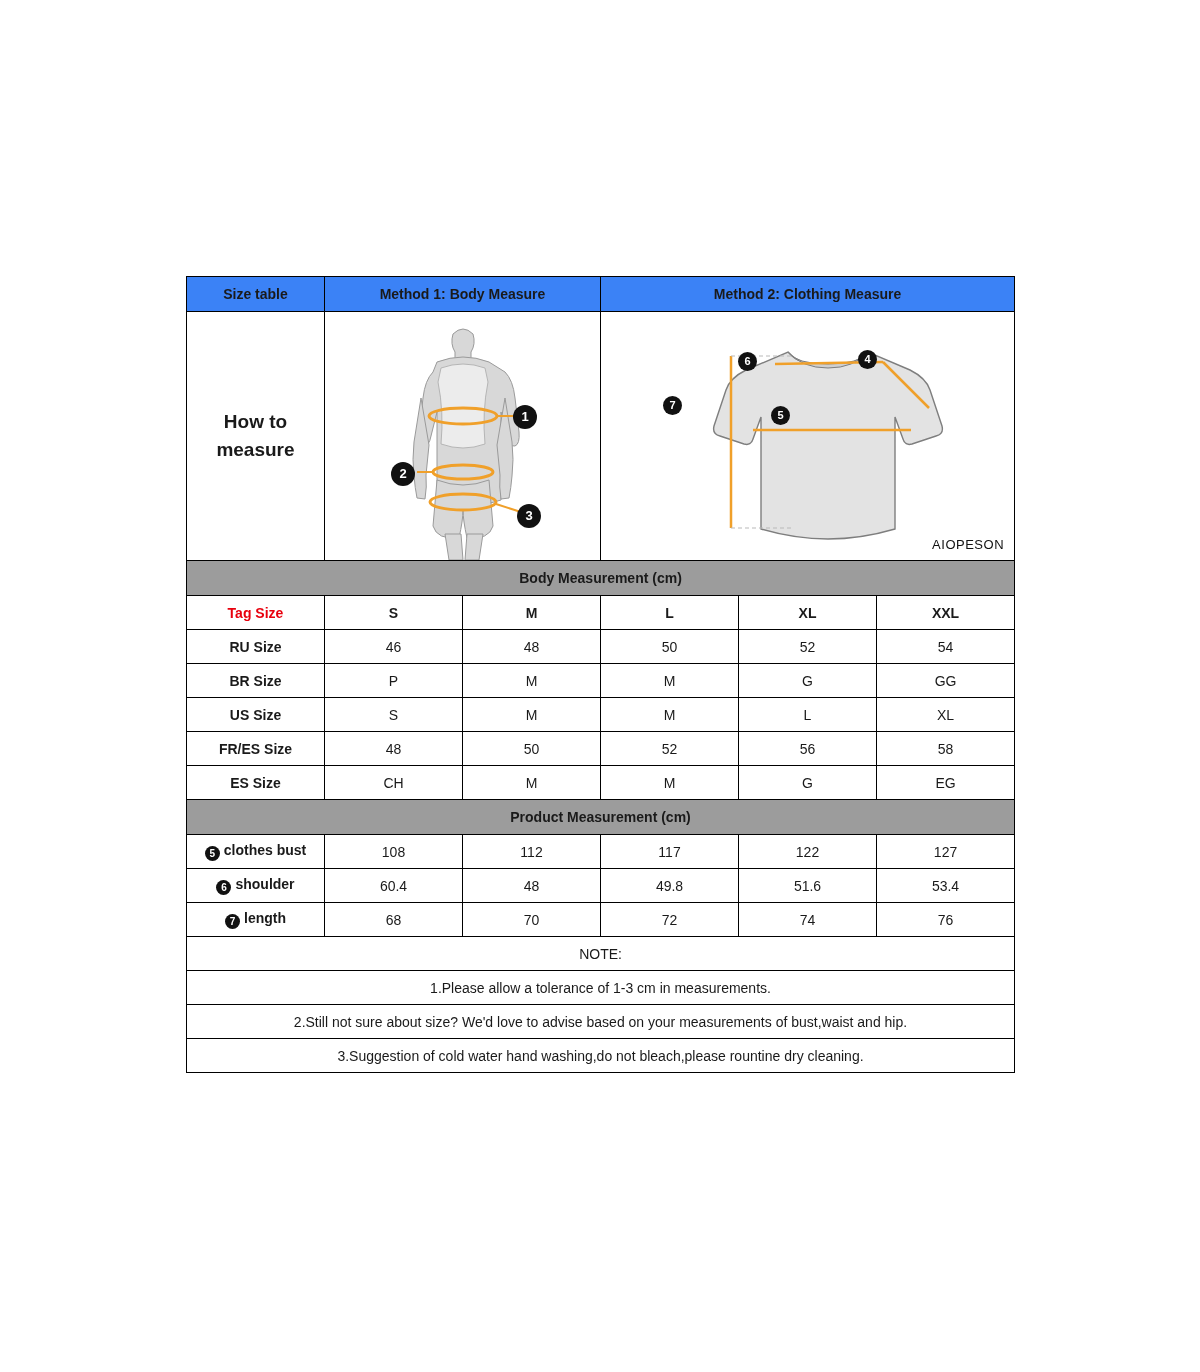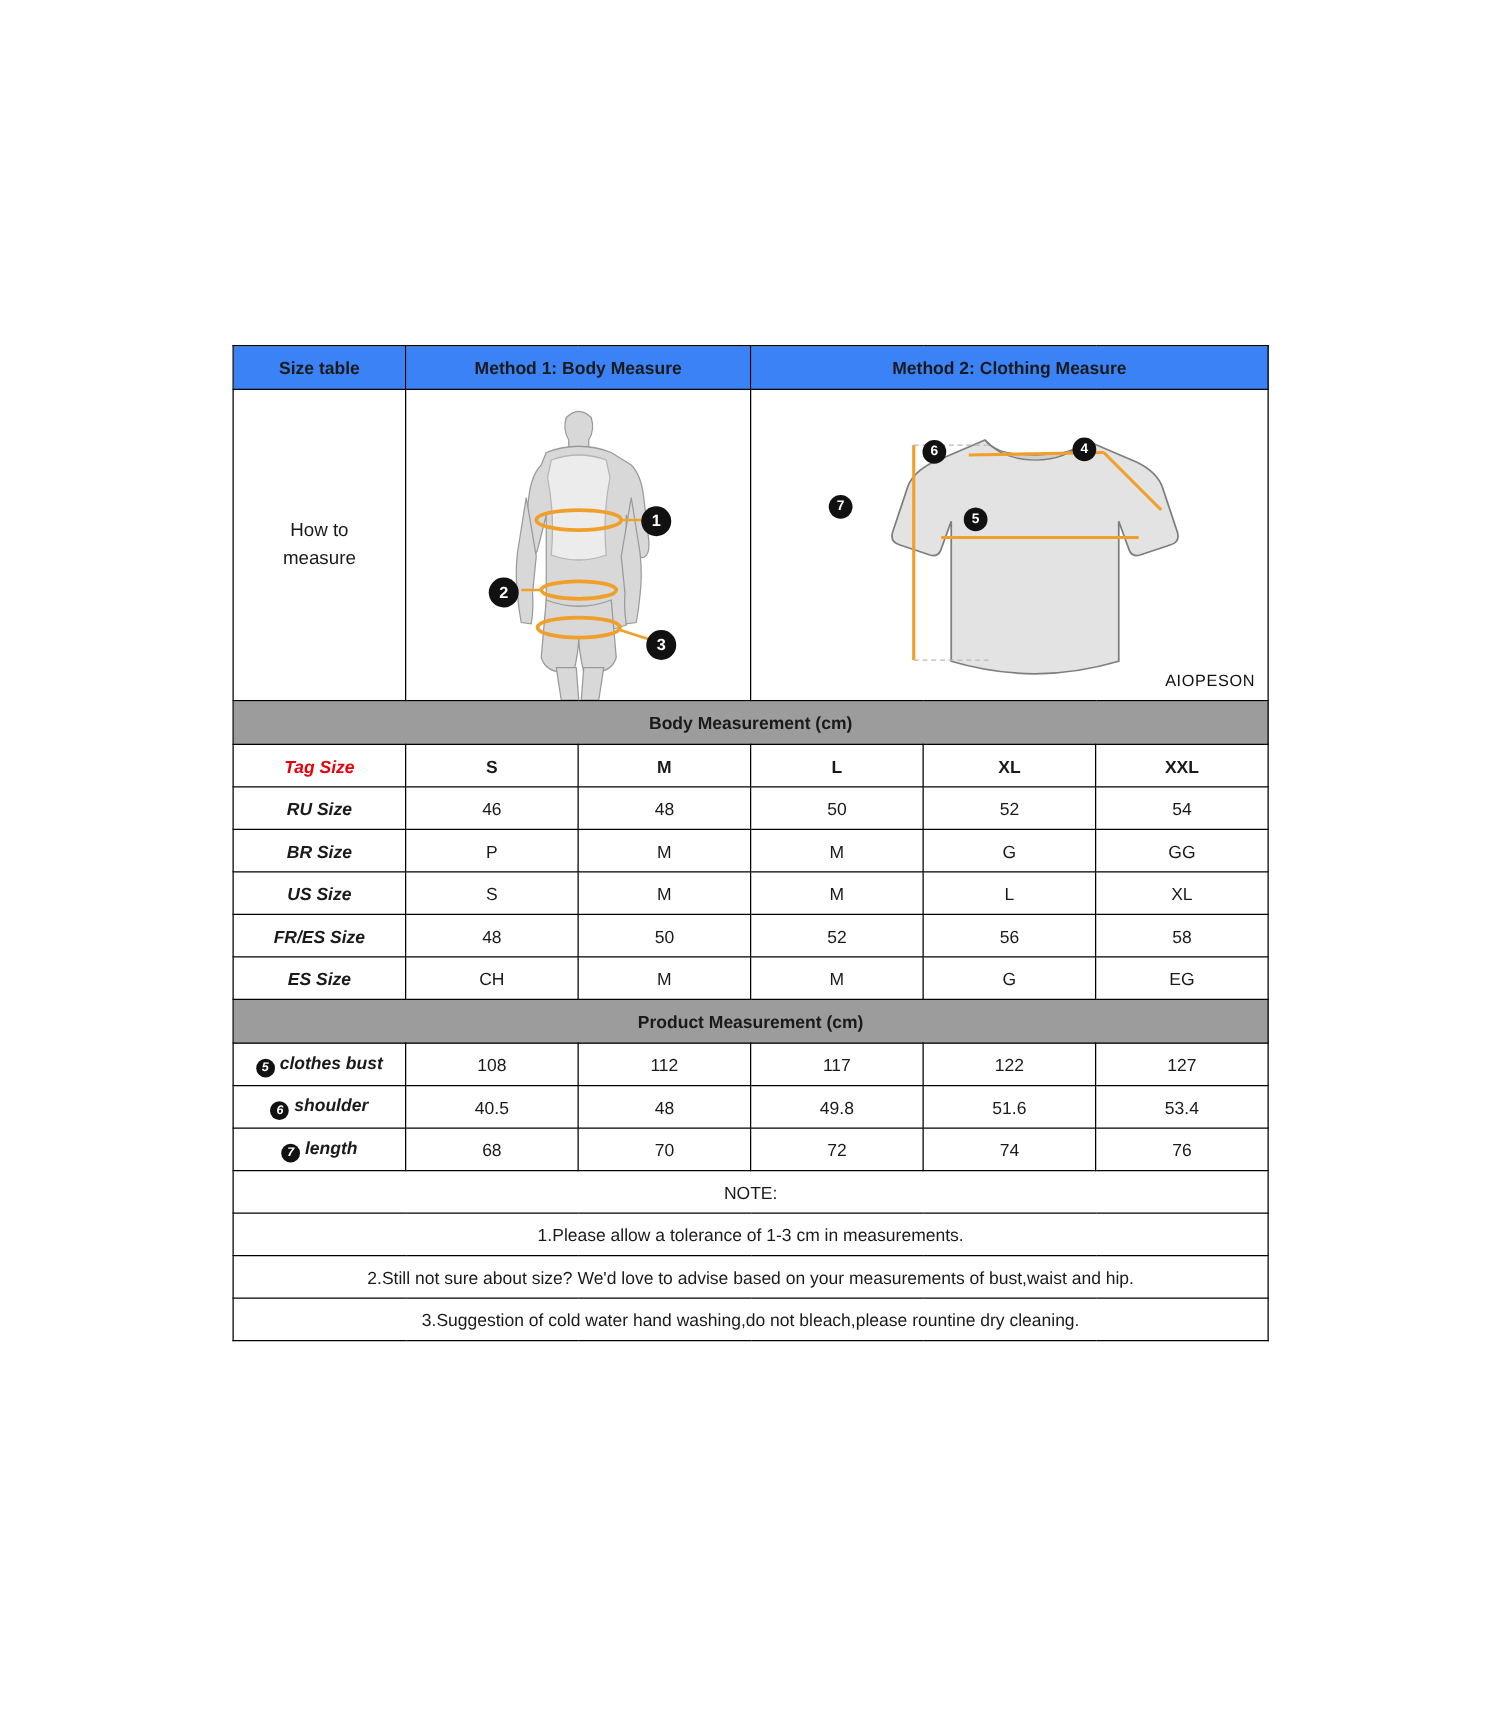--- a/index.html
+++ b/index.html
@@ -39,39 +39,38 @@
     font-size: 19px;
     height: 34px;
     color: #000;
     margin-top: 10px;
   }
   .hdr-sizetable { font-size: 19px; }
   .row-how td {
     height: 248px;
   }
   .how-label {
-    font-weight: normal;
-    font-size: 15px;
+    font-weight: bold;
+    font-size: 19px;
     line-height: 1.5;
   }
   .band {
     background: #9c9c9c;
     font-weight: bold;
     font-size: 19px;
     height: 34px;
   }
   .meas-row td {
     height: 33px;
   }
   .rowlabel {
     text-align: left;
     padding-left: 8px;
     font-weight: bold;
     font-size: 15px;
-    font-style: italic;
   }
   .rowlabel.red {
     color: #e8000d;
   }
   .tag-size-cell {
     color: #e8000d;
     font-weight: bold;
     font-size: 14px;
   }
   .note-title {
@@ -296,21 +295,21 @@
         <td>112</td>
         <td>117</td>
         <td>122</td>
         <td>127</td>
       </tr>
 
       <tr class="meas-row">
         <td class="rowlabel">
           <span class="bullet">6</span><span>shoulder</span>
         </td>
-        <td>40.5</td>
+        <td>60.4</td>
         <td>48</td>
         <td>49.8</td>
         <td>51.6</td>
         <td>53.4</td>
       </tr>
 
       <tr class="meas-row">
         <td class="rowlabel">
           <span class="bullet">7</span><span>length</span>
         </td>

